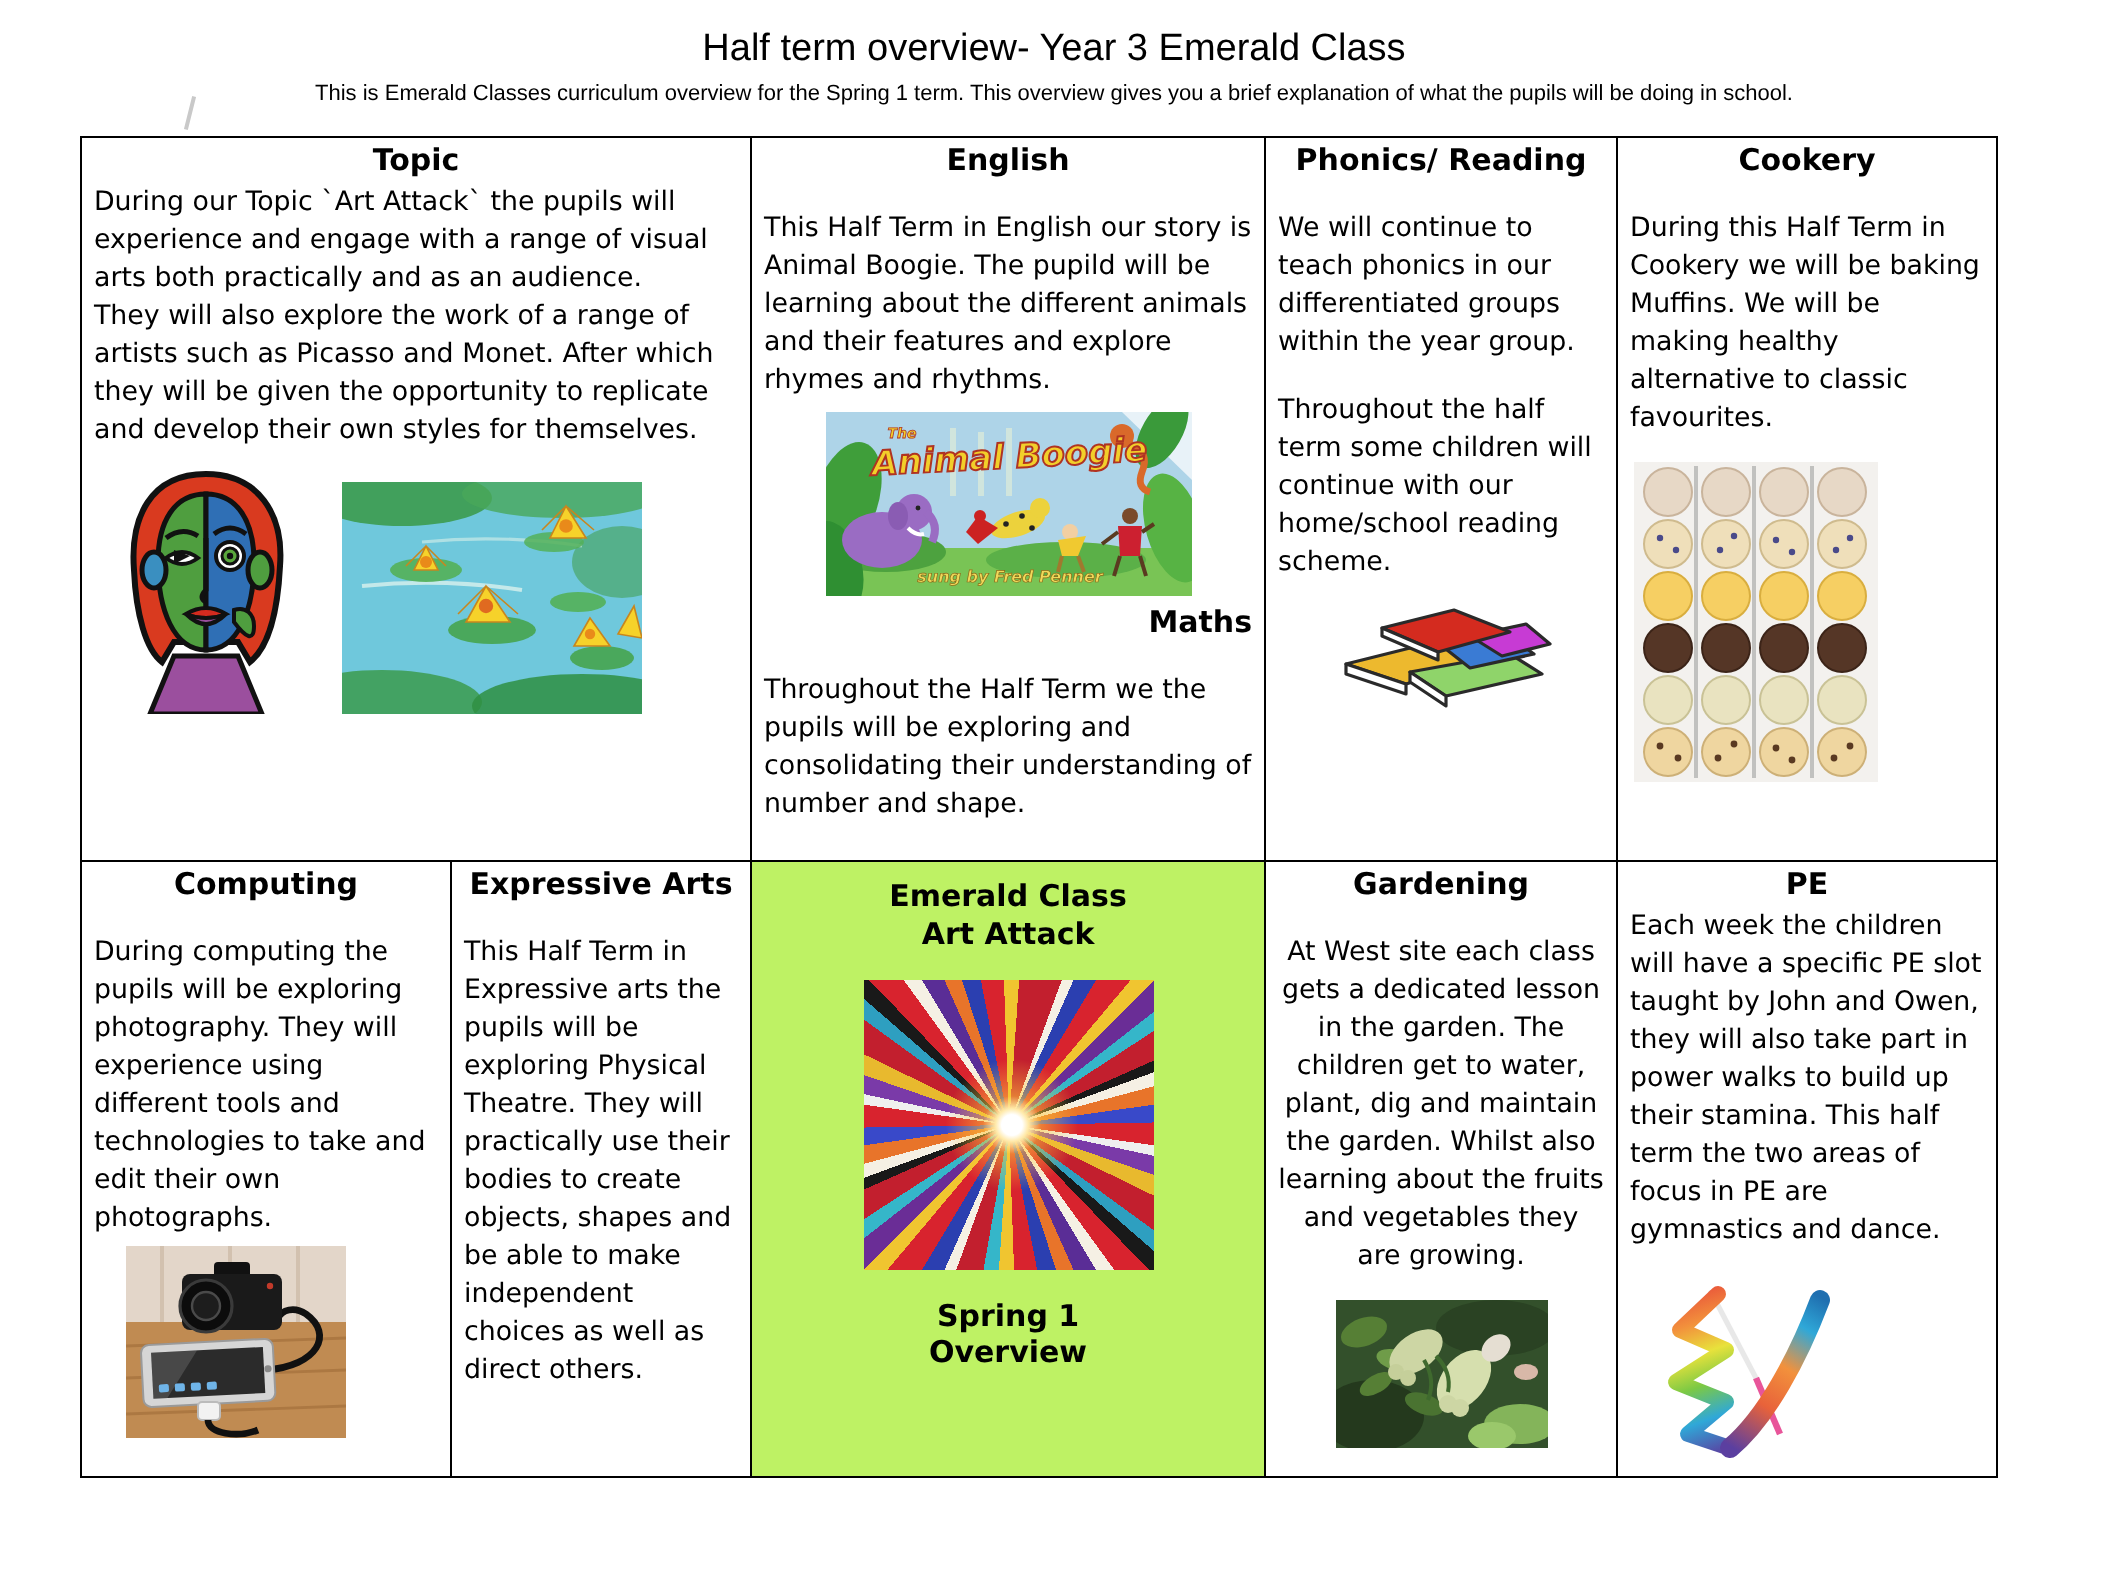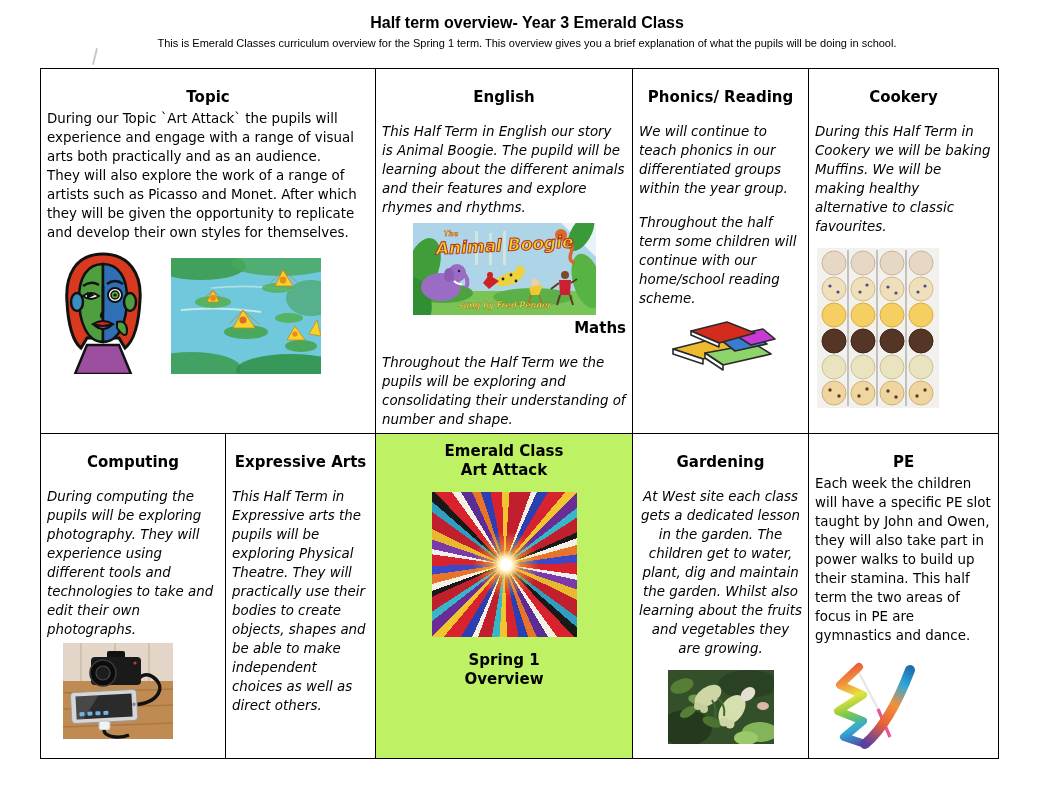--- a/index.html
+++ b/index.html
@@ -1,30 +1,30 @@
 <!DOCTYPE html>
 <html><head>
 <meta charset="utf-8">
 <style>
   html,body{margin:0;padding:0;background:#fff;}
   .page{position:relative;width:1054px;height:787px;background:#ffffff;overflow:hidden;
         font-family:"DejaVu Sans",sans-serif;color:#000;}
   .header{position:absolute;top:14px;left:0;width:100%;text-align:center;
           font-family:"Liberation Sans",sans-serif;}
-  .doc-title{font-weight:bold;font-size:16px;}
+  .doc-title{font-weight:normal;font-size:19px;}
   .doc-subtitle{font-size:11px;margin-top:5px;}
   .stray-mark{position:absolute;left:94px;top:48px;width:2px;height:17px;background:#c9c9c9;
               transform:rotate(14deg);}
   table.grid{position:absolute;left:40px;top:68px;width:958px;border-collapse:collapse;
              table-layout:fixed;}
   td{border:1.6px solid #000;vertical-align:top;padding:2px 6px 4px 6px;background:#fff;}
   td.emerald{background:#bef264;}
-  .hd{font-weight:bold;text-align:center;font-size:15px;line-height:1.25;margin-top:17px;}
+  .hd{font-weight:bold;text-align:center;font-size:15px;line-height:1.25;margin-top:0;}
   .bd{font-size:13.4px;line-height:1.42;white-space:pre-line;margin-top:2px;}
-  .gap{margin-top:15px;font-style:italic;}
+  .gap{margin-top:15px;}
   .bd.center{text-align:center;}
   .imgrow{display:flex;align-items:flex-end;gap:22px;margin:8px 0 0 10px;}
   .block-center{display:block;margin:6px auto 0 auto;}
   .paint{width:145px;height:145px;margin:13px auto 0 auto;
     background:
       radial-gradient(circle at 51% 50%, #ffffff 0 5%, #ffe9a8 8%, rgba(255,200,60,.55) 14%, rgba(255,255,255,0) 32%),
       conic-gradient(from 10deg at 50% 50%,
        #c21f2e 0deg 10deg,#f5f0e4 10deg 14deg,#2b3fb0 14deg 21deg,#d8232e 21deg 30deg,
        #f0c530 30deg 35deg,#6a2d96 35deg 42deg,#35b6c9 42deg 47deg,#c21f2e 47deg 56deg,
        #191919 56deg 60deg,#f5f0e4 60deg 65deg,#e8742a 65deg 72deg,#3949c9 72deg 79deg,

